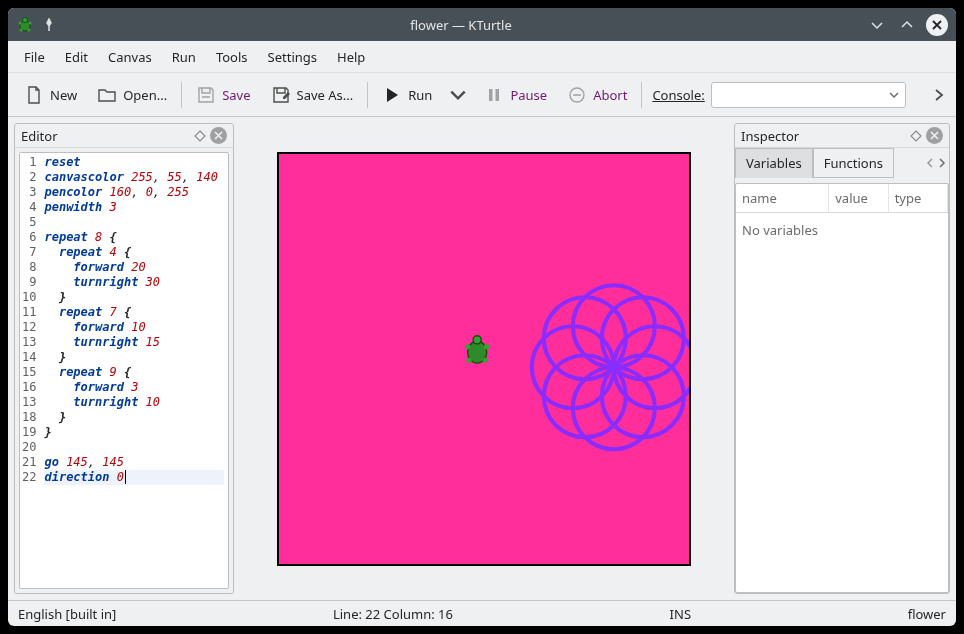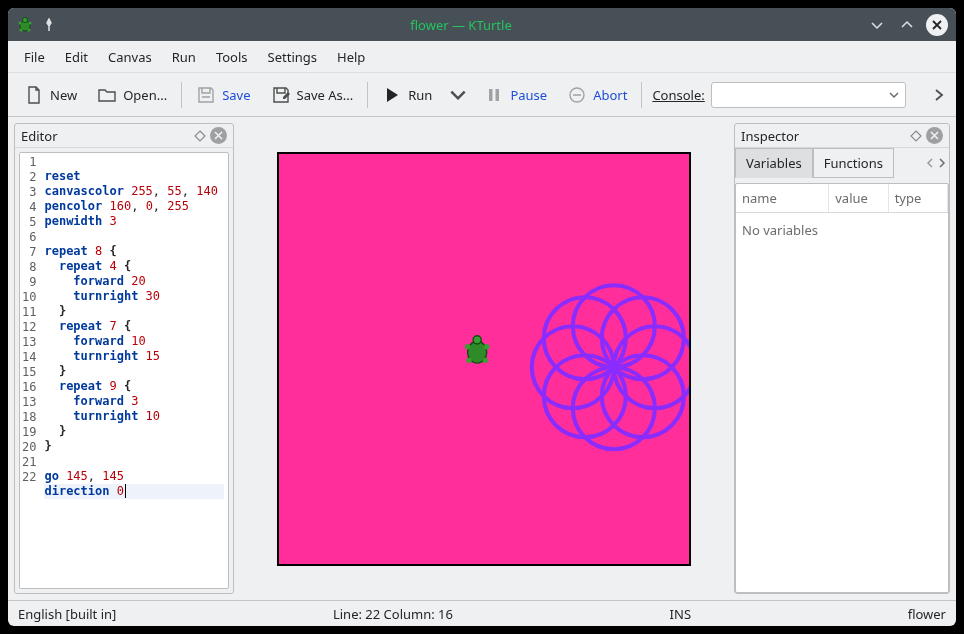--- a/index.html
+++ b/index.html
@@ -1,43 +1,43 @@
 <!DOCTYPE html>
 <html><head>
 <meta charset="utf-8">
 <style>
 * { box-sizing: border-box; margin: 0; padding: 0; }
 body { font-family: "Noto Sans", "Segoe UI", Arial, sans-serif; font-size: 13px; background: #000; color: #232629; width: 964px; height: 634px; overflow: hidden; }
 .outer { background: #000; padding: 8px; width: 964px; height: 634px; }
 .win { width: 948px; height: 618px; background: #eff0f1; border-radius: 6px; overflow: hidden; display: flex; flex-direction: column; box-shadow: 0 2px 8px rgba(0,0,0,0.3); }
 .titlebar { height: 33px; background: #475057; display: flex; align-items: center; padding: 0 8px; gap: 8px; color: #dfe1e3; }
-.titlebar-title { flex: 1; text-align: center; font-size: 13px; color: #22c55e; }
+.titlebar-title { flex: 1; text-align: center; font-size: 13px; color: #e5e5e5; }
 .titlebar-icon-turtle svg { display: block; }
 .titlebar-btn { width: 22px; height: 22px; display: flex; align-items: center; justify-content: center; color: #dfe1e3; }
 .titlebar-close { width: 22px; height: 22px; border-radius: 50%; background: #eff0f1; display: flex; align-items: center; justify-content: center; color: #232629; }
 .menubar { height: 32px; background: #eff0f1; display: flex; align-items: center; padding: 0 6px; gap: 0; border-bottom: 1px solid #dcdddf; }
 .menubar-item { padding: 6px 10px; cursor: default; }
 .toolbar { height: 44px; background: #eff0f1; display: flex; align-items: center; padding: 0 6px; gap: 0; border-bottom: 1px solid #c2c4c6; }
 .tbtn { display: flex; align-items: center; gap: 6px; padding: 5px 8px; margin: 0 2px; border-radius: 3px; }
-.tbtn.disabled { color: #1d4ed8; }
+.tbtn.disabled { color: #701a75; }
 .tbtn svg { width: 20px; height: 20px; }
 .tsep { width: 1px; height: 26px; background: #c2c4c6; margin: 0 4px; }
 .console-label { padding: 0 6px; text-decoration: underline; }
 .console-input { width: 195px; height: 26px; border: 1px solid #bcbebf; border-radius: 3px; background: #fff; padding: 0 6px; }
 .console-arrow { width: 22px; display:flex; align-items:center; justify-content:center; margin-left: 4px; color:#4d4d4d; }
 .body { flex: 1; display: flex; padding: 6px; gap: 6px; min-height: 0; }
 .panel { border: 1px solid #bcbebf; border-radius: 3px; background: #eff0f1; display: flex; flex-direction: column; }
 .panel-header { height: 24px; display: flex; align-items: center; padding: 0 6px; gap: 4px; border-bottom: 1px solid #d7d8da; font-size: 13px; }
 .panel-header .spacer { flex: 1; }
 .panel-close-icon { width: 17px; height: 17px; border-radius: 50%; background: #9ea0a2; display:flex; align-items:center; justify-content:center; color:#eff0f1; font-size:12px; font-weight:bold;}
 .editor { width: 220px; }
 .editor-body { flex:1; border: 1px solid #bcbebf; border-radius: 2px; margin: 4px; background:#fff; display:flex; overflow:hidden; font-family: "DejaVu Sans Mono","Consolas",monospace; font-size: 12px; line-height: 15px; }
 .gutter { background:#fff; color:#5e5f61; text-align:right; padding: 2px 4px 2px 2px; user-select:none; border-right:0; }
 .gutter div { height:15px; }
-.code { padding: 16px 4px; white-space: pre; flex:1; position:relative;}
+.code { padding: 2px 4px; white-space: pre; flex:1; position:relative;font-style:italic;}
 .code div { height:15px; }
 .k-cmd { color:#003a9c; font-weight:bold; }
 .k-num { color:#b80007; }
 .k-br  { color:#232629; font-weight:bold; }
 .currline { background:#eef3fb; }
 .cursor { display:inline-block; width:1px; height:14px; background:#000; vertical-align:text-bottom; margin-left:1px; }
 .canvas-wrap { flex:1; background:#eff0f1; display:flex; align-items:center; justify-content:center; border: none; }
 .canvas { width: 414px; height: 414px; background:#ff2e9a; border:2px solid #000; position:relative; }
 .canvas svg { position:absolute; inset:0; }
 .inspector { width: 216px; }

